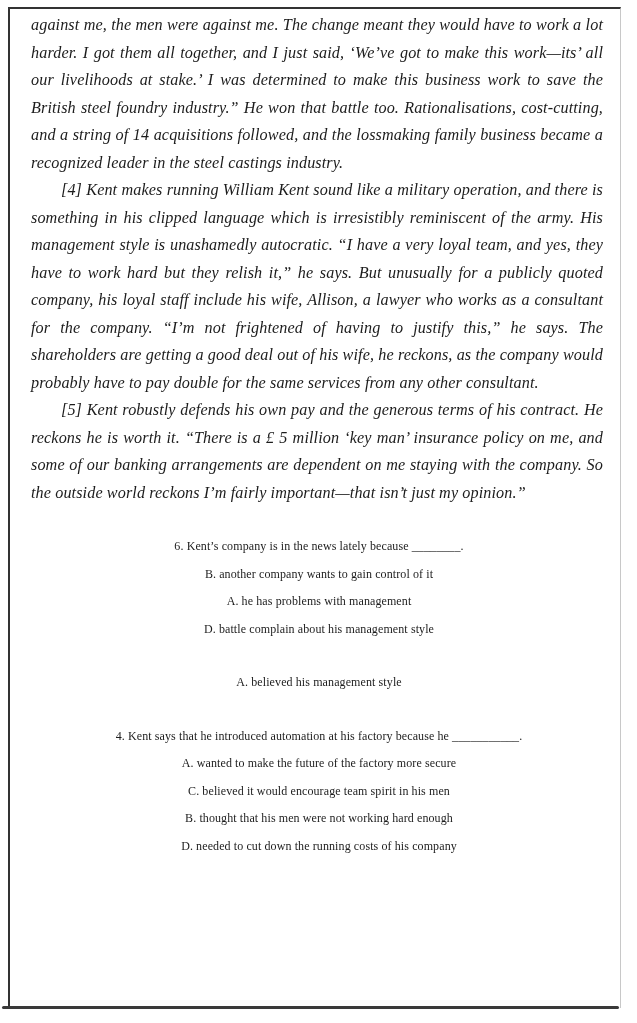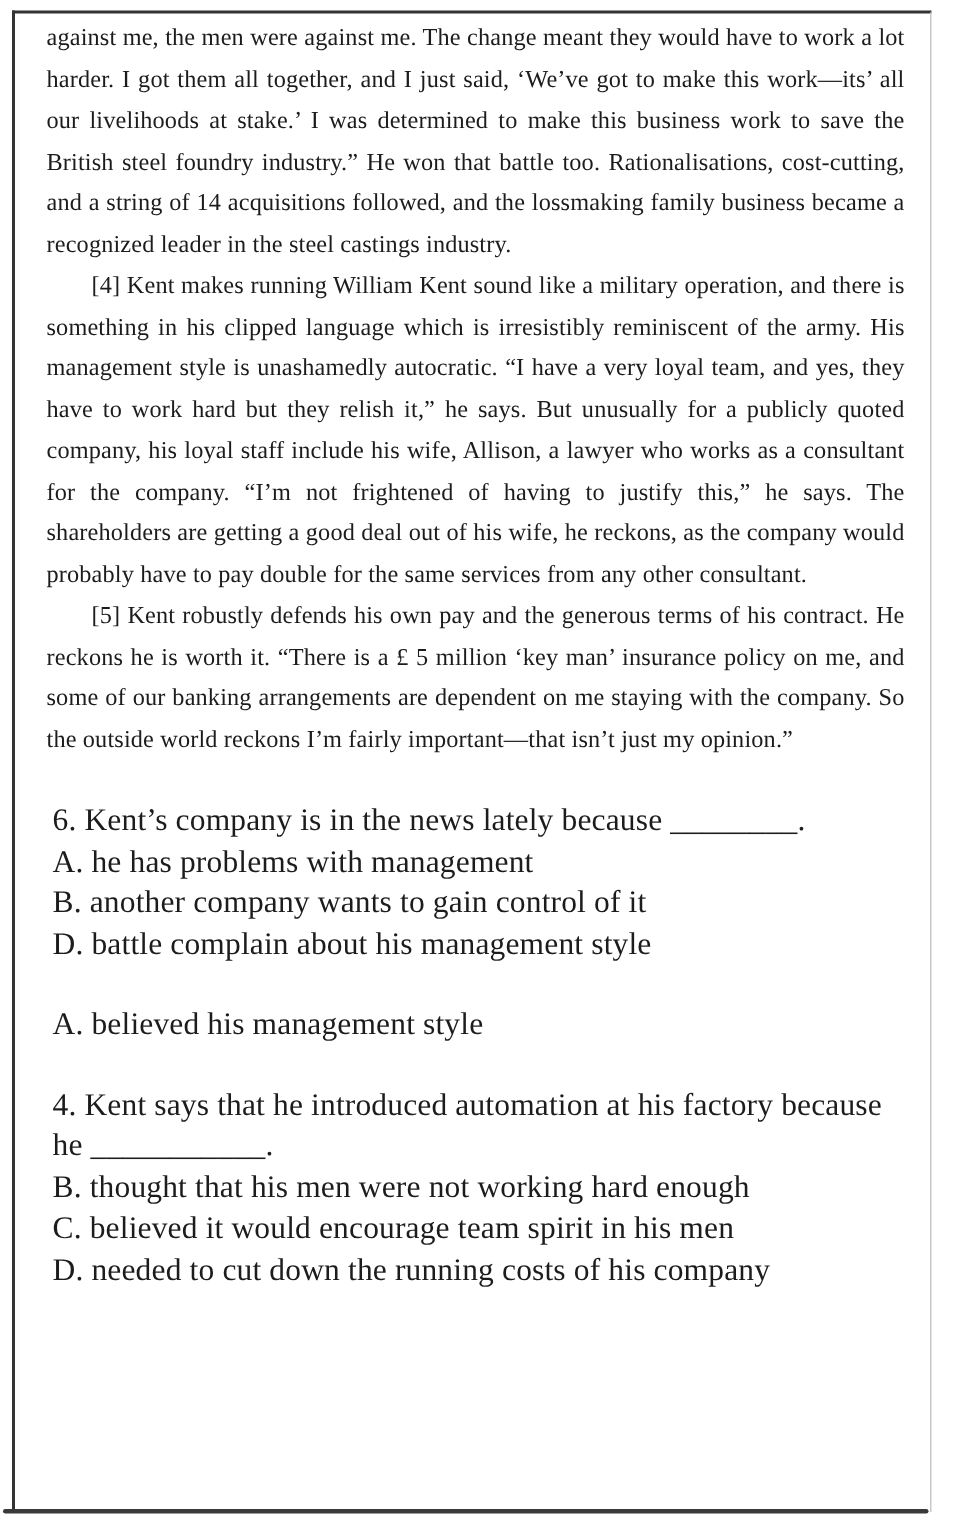--- a/index.html
+++ b/index.html
@@ -41,68 +41,70 @@
     left: 31px;
     top: 12px;
     width: 572px;
   }
   .para {
     margin: 0;
     font-size: 16.2px;
     line-height: 27.5px;
     text-align: justify;
     letter-spacing: 0.1px;
+    font-style: italic;
   }
   .para.indent {
     text-indent: 30px;
   }
   .questions {
     margin-top: 26px;
     padding-left: 4px;
   }
   .q-block {
     margin: 26px 0 0 0;
   }
   .q-block:first-child {
     margin-top: 0;
   }
   .q-block p {
     margin: 0;
-    font-size: 21px;
+    font-size: 12px;
     line-height: 27.5px;
-    text-align: left;
+    text-align: center;
     letter-spacing: 0.1px;
   }
 </style>
 </head>
 <body>
 
 <div class="page-frame"></div>
 <div class="bottom-rule"></div>
 
 <div class="content">
 
   <p class="para">against me, the men were against me. The change meant they would have to work a lot harder. I got them all together, and I just said, ‘We’ve got to make this work—its’ all our livelihoods at stake.’ I was determined to make this business work to save the British steel foundry industry.” He won that battle too. Rationalisations, cost-cutting, and a string of 14 acquisitions followed, and the lossmaking family business became a recognized leader in the steel castings industry.</p>
   <p class="para indent">[4] Kent makes running William Kent sound like a military operation, and there is something in his clipped language which is irresistibly reminiscent of the army. His management style is unashamedly autocratic. “I have a very loyal team, and yes, they have to work hard but they relish it,” he says. But unusually for a publicly quoted company, his loyal staff include his wife, Allison, a lawyer who works as a consultant for the company. “I’m not frightened of having to justify this,” he says. The shareholders are getting a good deal out of his wife, he reckons, as the company would probably have to pay double for the same services from any other consultant.</p>
   <p class="para indent">[5] Kent robustly defends his own pay and the generous terms of his contract. He reckons he is worth it. “There is a £ 5 million ‘key man’ insurance policy on me, and some of our banking arrangements are dependent on me staying with the company. So the outside world reckons I’m fairly important—that isn’t just my opinion.”</p>
 
   <div class="questions">
 
     <div class="q-block">
       <p>6. Kent’s company is in the news lately because ________.</p>
+      <p>B. another company wants to gain control of it</p>
       <p>A. he has problems with management</p>
-      <p>B. another company wants to gain control of it</p>
       <p>D. battle complain about his management style</p>
     </div>
 
     <div class="q-block">
       <p>A. believed his management style</p>
     </div>
 
     <div class="q-block">
       <p>4. Kent says that he introduced automation at his factory because he ___________.</p>
+      <p>A. wanted to make the future of the factory more secure</p>
+      <p>C. believed it would encourage team spirit in his men</p>
       <p>B. thought that his men were not working hard enough</p>
-      <p>C. believed it would encourage team spirit in his men</p>
       <p>D. needed to cut down the running costs of his company</p>
     </div>
 
   </div>
 </div>
 
 </body></html>

